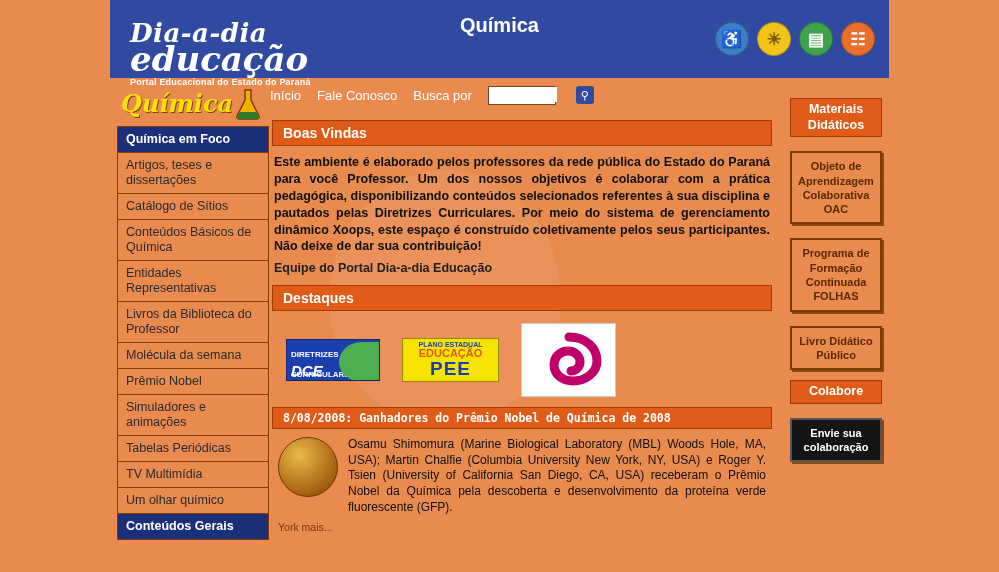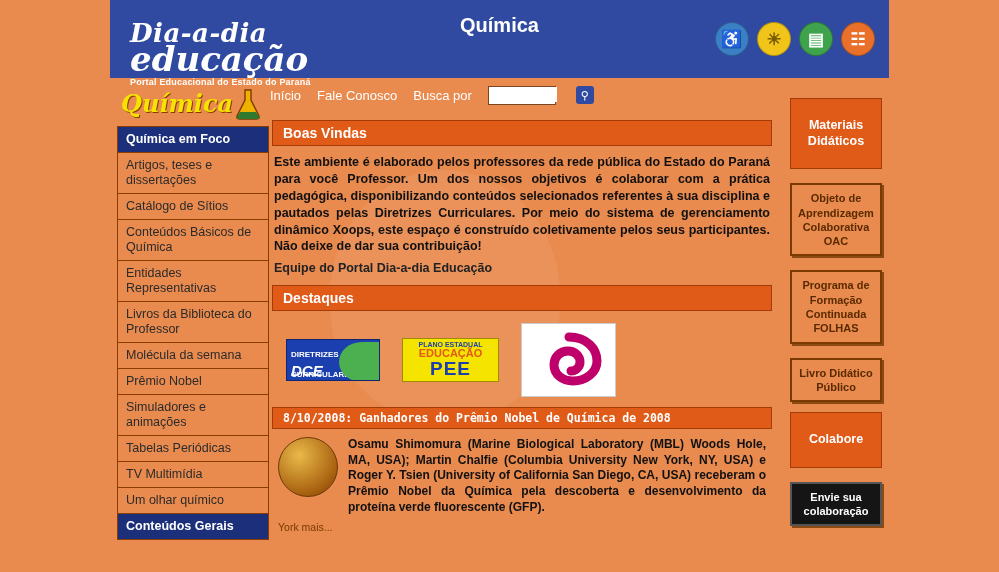--- a/index.html
+++ b/index.html
@@ -133,38 +133,38 @@
   .banner-pee .p3{font-size:19px;font-weight:bold;color:#1b3fae;letter-spacing:1px;}
   .banner-spiral{
     width:93px;height:72px;background:#fff;border:1px solid #ccc;
     display:flex;align-items:center;justify-content:center;
   }
   .news-bar{
     background:#e05a18;color:#fff;font-size:11.5px;font-weight:bold;
     padding:3px 10px;border:1px solid #a33b06;
     font-family:"DejaVu Sans Mono", monospace;
   }
-  .news-body{display:flex;gap:10px;padding:8px 6px 2px 6px;font-weight:bold;}
+  .news-body{display:flex;gap:10px;padding:8px 6px 2px 6px;}
   .medal{
     width:58px;height:58px;border-radius:50%;
     background:radial-gradient(circle at 35% 30%, #e9b949, #a8600f 70%, #6d3a05);
     border:1px solid #6d3a05;flex:none;
   }
   .news-text{
     font-size:12px;line-height:1.3;text-align:justify;color:#111;
   }
   .leiamais{padding:4px 0 0 6px;font-size:10.5px;color:#7a3a00;}
 
   
   .rightcol{
     position:absolute;left:790px;top:98px;width:92px;text-align:center;
   }
   .rbar{
     background:#e05a18;color:#fff;font-weight:bold;font-size:12.5px;
-    border:1px solid #a33b06;padding:19px 2px;line-height:1.25;
+    border:1px solid #a33b06;padding:3px 2px;line-height:1.25;
   }
   .rbtn{
     margin-top:14px;border:2px solid #7a3a00;background:#e98a4e;
     color:#5a2a00;font-weight:bold;font-size:11px;line-height:1.3;
     padding:6px 4px;box-shadow:2px 2px 0 #8a4a12;
   }
   .rbtn.dark{
     background:#151515;color:#fff;border:2px solid #555;
   }
   .spacer{height:10px;}
@@ -251,21 +251,21 @@
         <div class="p2">EDUCAÇÃO</div>
         <div class="p3">PEE</div>
       </div>
       <div class="banner-spiral">
         <svg width="80" height="62" viewBox="0 0 80 62">
           <path d="M40 8 C58 8 68 20 68 32 C68 44 56 52 44 52 C33 52 25 45 25 36 C25 28 31 22 39 22 C46 22 51 27 51 33 C51 38 47 42 42 42" fill="none" stroke="#c0006a" stroke-width="9" stroke-linecap="round"></path>
         </svg>
       </div>
     </div>
 
-    <div class="news-bar">8/10/2008: Ganhadores do Prêmio Nobel de Química de 2008</div>
+    <div class="news-bar">8/08/2008: Ganhadores do Prêmio Nobel de Química de 2008</div>
     <div class="news-body">
       <div class="medal"></div>
       <div class="news-text">Osamu Shimomura (Marine Biological Laboratory (MBL) Woods Hole, MA, USA); Martin Chalfie (Columbia University New York, NY, USA) e Roger Y. Tsien (University of California San Diego, CA, USA) receberam o Prêmio Nobel da Química pela descoberta e desenvolvimento da proteína verde fluorescente (GFP).</div>
     </div>
     <div class="leiamais">York mais...</div>
   </div>
 
   <div class="rightcol">
     <div class="rbar">Materiais Didáticos</div>
     <div class="rbtn">Objeto de Aprendizagem Colaborativa OAC</div>

